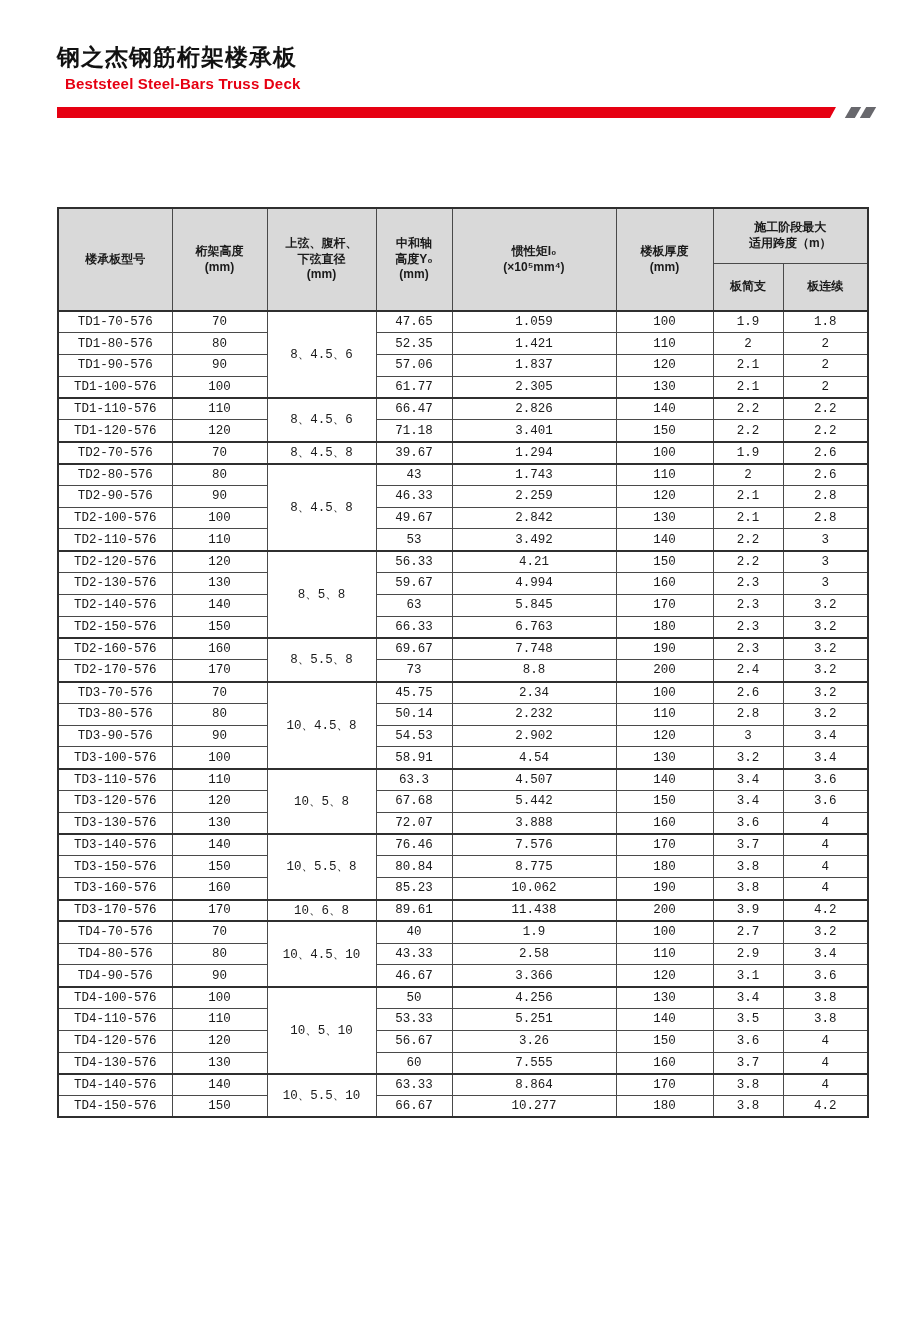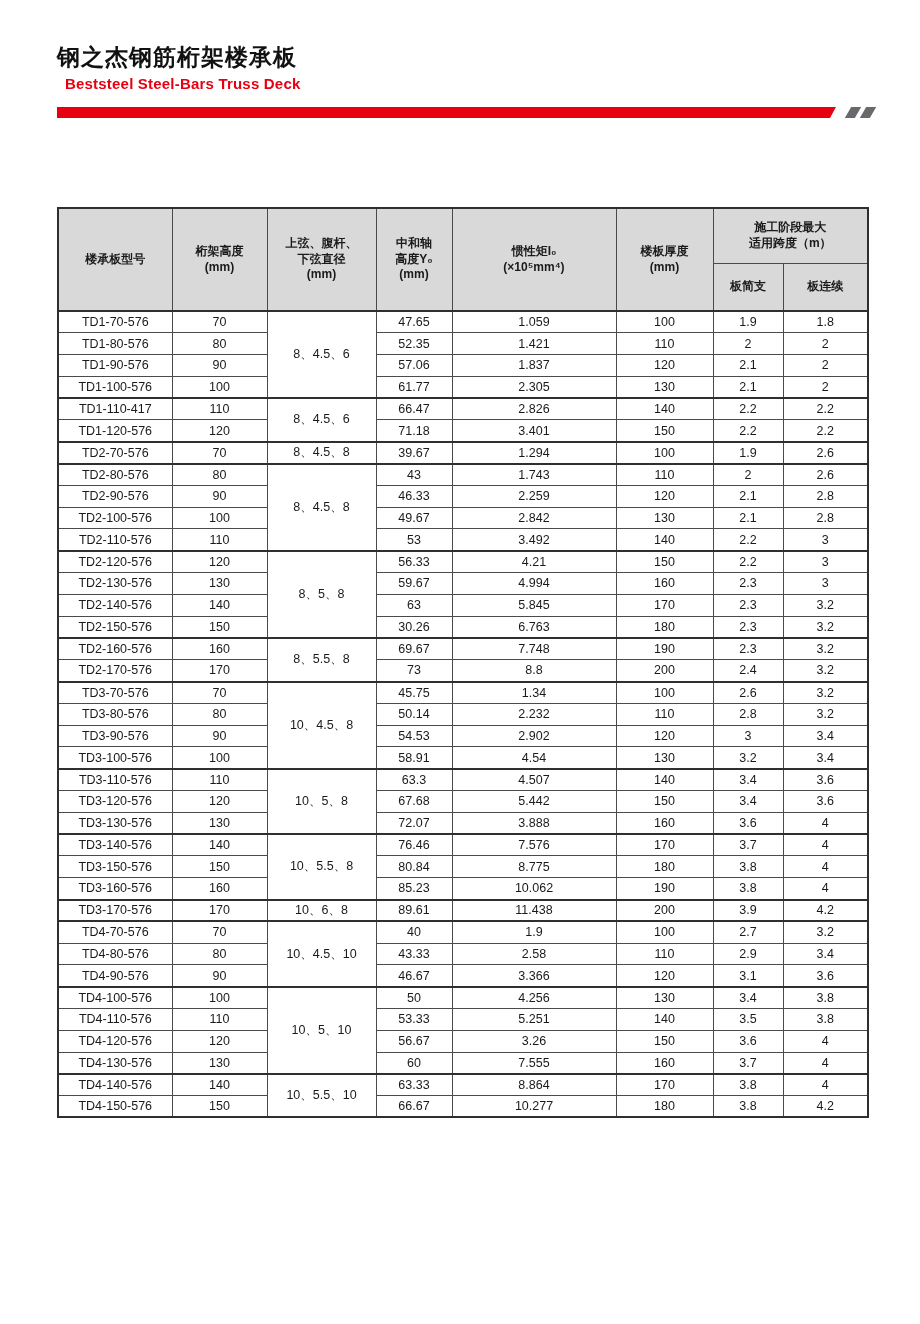--- a/index.html
+++ b/index.html
@@ -35,21 +35,21 @@
                font-size:23px;font-weight:bold;color:var(--title-gray);letter-spacing:1px;}
 
   table.spec{position:absolute;left:57px;top:207px;width:810px;border-collapse:collapse;table-layout:fixed;
              border:2px solid var(--border-heavy);}
   .spec th,.spec td{border:1px solid var(--border);text-align:center;vertical-align:middle;}
   .spec thead th{background:var(--header-bg);font-weight:bold;font-size:12px;line-height:1.3;
                  white-space:pre-line;padding:2px 1px;color:var(--text);}
   .spec thead tr.head-top{height:55px;}
   .spec thead tr.head-sub{height:48px;}
   .spec tbody td{font-size:12.5px;padding:0 2px;background:#fff;}
-  .spec tbody tr{height:21.8px;}
+  .spec tbody tr{height:21.8px;font-family:Liberation Mono, monospace;}
   .spec tbody tr.group-start td{border-top:2px solid var(--border-heavy);}
 </style>
 </head>
 <body>
 
 <div class="page">
 
   <header class="brand-header">
     <h1 class="brand-title">钢之杰钢筋桁架楼承板</h1>
     <h2 class="brand-subtitle">Beststeel Steel-Bars Truss Deck</h2>
@@ -128,21 +128,21 @@
         <tr>
           <td>TD1-100-576</td>
           <td>100</td>
           <td>61.77</td>
           <td>2.305</td>
           <td>130</td>
           <td>2.1</td>
           <td>2</td>
         </tr>
         <tr class="group-start">
-          <td>TD1-110-417</td>
+          <td>TD1-110-576</td>
           <td>110</td>
           <td rowspan="2">8、4.5、6</td>
           <td>66.47</td>
           <td>2.826</td>
           <td>140</td>
           <td>2.2</td>
           <td>2.2</td>
         </tr>
         <tr>
           <td>TD1-120-576</td>
@@ -224,21 +224,21 @@
           <td>140</td>
           <td>63</td>
           <td>5.845</td>
           <td>170</td>
           <td>2.3</td>
           <td>3.2</td>
         </tr>
         <tr>
           <td>TD2-150-576</td>
           <td>150</td>
-          <td>30.26</td>
+          <td>66.33</td>
           <td>6.763</td>
           <td>180</td>
           <td>2.3</td>
           <td>3.2</td>
         </tr>
         <tr class="group-start">
           <td>TD2-160-576</td>
           <td>160</td>
           <td rowspan="2">8、5.5、8</td>
           <td>69.67</td>
@@ -254,21 +254,21 @@
           <td>8.8</td>
           <td>200</td>
           <td>2.4</td>
           <td>3.2</td>
         </tr>
         <tr class="group-start">
           <td>TD3-70-576</td>
           <td>70</td>
           <td rowspan="4">10、4.5、8</td>
           <td>45.75</td>
-          <td>1.34</td>
+          <td>2.34</td>
           <td>100</td>
           <td>2.6</td>
           <td>3.2</td>
         </tr>
         <tr>
           <td>TD3-80-576</td>
           <td>80</td>
           <td>50.14</td>
           <td>2.232</td>
           <td>110</td>

